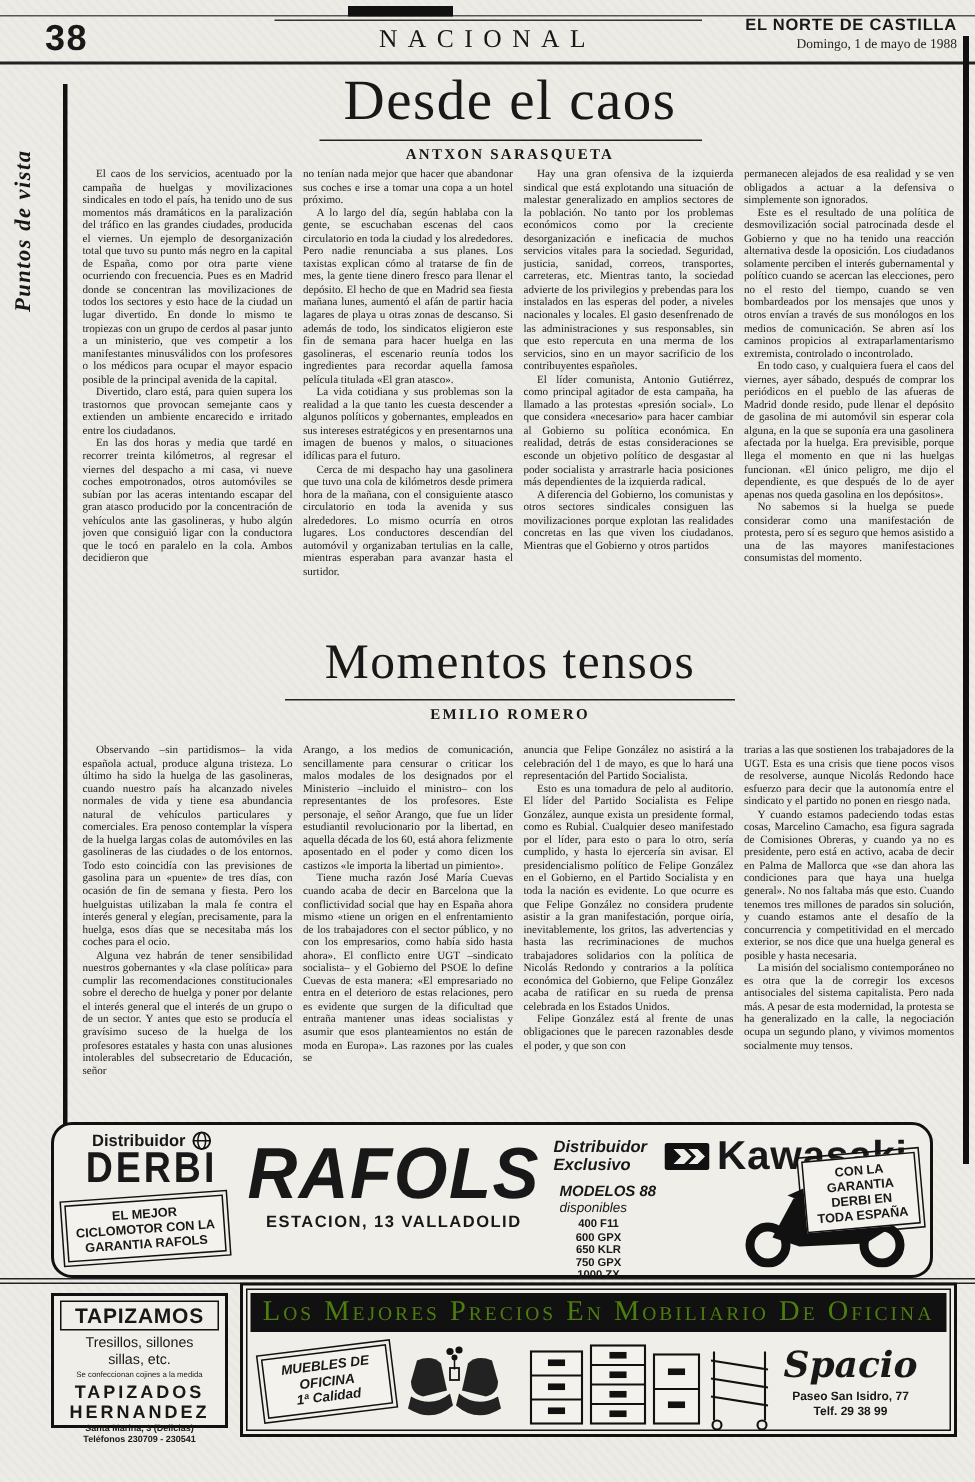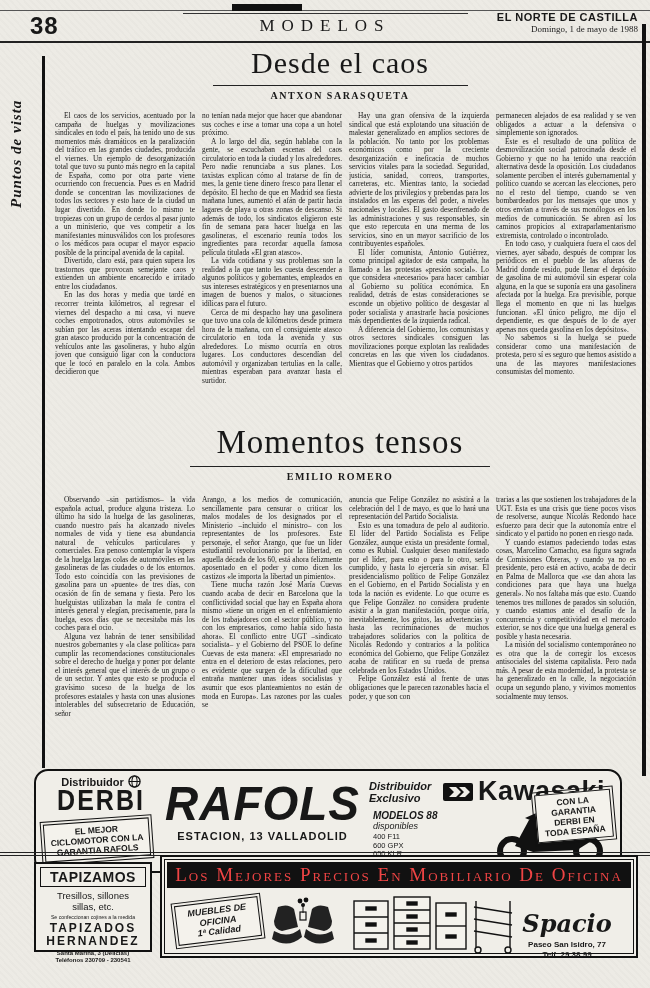--- a/index.html
+++ b/index.html
@@ -22,33 +22,33 @@
   
   .vertical-label{
     position:absolute;left:8px;top:58px;height:150px;
     writing-mode:vertical-rl;transform:rotate(180deg);
     font-style:italic;font-weight:bold;font-size:15px;letter-spacing:1px;
   }
   .left-bar{position:absolute;left:42px;top:56px;width:3px;height:712px;background:#111;}
   .right-bar{position:absolute;left:642px;top:24px;width:4px;height:752px;background:#111;}
   
   .article-head{position:absolute;left:55px;width:570px;text-align:center;}
-  .article-title{font-size:30px;letter-spacing:1px;font-weight:500;line-height:1;}
+  .article-title{font-size:38px;letter-spacing:1px;font-weight:500;line-height:1;}
   .article-title.t2{font-size:33px;}
   .title-rule{width:255px;border-top:1.5px solid #222;margin:7px auto 4px auto;}
   .article-byline{font-size:10px;font-weight:bold;letter-spacing:1.5px;}
   .cols{position:absolute;left:55px;display:flex;gap:7px;}
   .col{width:140px;overflow:hidden;font-size:7.4px;line-height:8.55px;text-align:justify;}
   .col p{margin:0;text-indent:9px;}
   .col.cont p:first-child{text-indent:0;}
   .a1 .col{height:308px;}
   .a2 .col{height:244px;}
   
   .ad-moto{
-    position:absolute;left:34px;top:769px;width:588px;height:104px;
+    position:absolute;left:34px;top:748px;width:588px;height:104px;
     border:2.5px solid #111;border-radius:14px;background:#f0eee8;
     display:flex;align-items:stretch;padding:3px 6px;box-sizing:border-box;
   }
   .derbi-block{width:118px;position:relative;}
   .derbi-dist{font-family:"Liberation Sans",sans-serif;font-weight:bold;font-size:11px;display:flex;align-items:center;gap:4px;justify-content:center;margin-top:1px;}
   .derbi-name{font-family:"Liberation Sans",sans-serif;font-weight:bold;font-size:25px;letter-spacing:2px;text-align:center;line-height:1;transform:scaleY(1.15);}
   .tilt-box{
     border:1.5px solid #111;outline:1px solid #111;outline-offset:2px;
     background:#f4f2ec;font-family:"Liberation Sans",sans-serif;font-weight:bold;
     text-align:center;padding:3px 4px;
@@ -57,21 +57,21 @@
   .rafols-block{width:205px;text-align:center;position:relative;}
   .rafols-name{font-family:"Liberation Sans",sans-serif;font-weight:bold;font-style:italic;font-size:46px;line-height:1;letter-spacing:1px;transform:scaleY(1.05);margin-top:6px;}
   .rafols-addr{font-family:"Liberation Sans",sans-serif;font-weight:bold;font-size:11px;letter-spacing:1px;margin-top:4px;text-align:center;}
   .kawa-block{flex:1;position:relative;}
   .kawa-dist{position:absolute;left:4px;top:6px;font-family:"Liberation Sans",sans-serif;font-weight:bold;font-style:italic;font-size:11px;line-height:12px;}
   .kawa-logo-row{position:absolute;left:78px;top:2px;display:flex;align-items:center;gap:5px;}
   .kawa-name{font-family:"Liberation Sans",sans-serif;font-weight:bold;font-size:27px;letter-spacing:0.5px;}
   .kawa-models{position:absolute;left:8px;top:36px;font-family:"Liberation Sans",sans-serif;}
   .kawa-models .mt{font-style:italic;font-weight:bold;font-size:10px;}
   .kawa-models .ms{font-style:italic;font-size:9px;margin-bottom:2px;}
-  .kawa-models .model-list div{font-weight:normal;font-size:7.5px;line-height:8.5px;text-align:left;width:52px;}
+  .kawa-models .model-list div{font-weight:bold;font-size:7.5px;line-height:8.5px;text-align:center;width:52px;}
   .kawa-claim{position:absolute;right:2px;top:18px;width:66px;font-size:8.5px;line-height:10px;transform:rotate(-5deg);}
   .moto-svg{position:absolute;left:120px;top:30px;}
   
   .ads-divider{position:absolute;left:0;top:852px;width:650px;border-top:1px solid #222;border-bottom:1px solid #222;height:2px;}
   
   .ad-tapiz{
     position:absolute;left:34px;top:862px;width:118px;height:90px;
     border:2px solid #111;background:#f0eee8;text-align:center;
     font-family:"Liberation Sans",sans-serif;padding:3px 4px;box-sizing:border-box;
   }
@@ -80,40 +80,40 @@
   .tapiz-l3{font-size:9.5px;}
   .tapiz-small{font-size:5.2px;margin:2px 0;}
   .tapiz-name{font-weight:bold;font-size:12px;letter-spacing:2px;line-height:13px;}
   .tapiz-addr{font-weight:bold;font-size:6px;line-height:7px;margin-top:2px;}
   
   .ad-ofi{
     position:absolute;left:160px;top:855px;width:478px;height:103px;
     border:2px solid #111;outline:1px solid #111;outline-offset:-5px;background:#f0eee8;box-sizing:border-box;
   }
   .ofi-banner{
-    margin:5px;height:26px;background:#111;color:#ef4444;
+    margin:5px;height:26px;background:#111;color:#4d7c0f;
     text-align:center;font-variant:small-caps;font-size:19px;letter-spacing:2px;line-height:25px;font-weight:500;
   }
   .ofi-body{position:relative;height:60px;}
   .ofi-tag{position:absolute;left:14px;top:8px;width:74px;font-size:9px;line-height:10.5px;transform:rotate(-7deg);font-style:italic;}
-  .ofi-brand{position:absolute;right:14px;top:2px;width:110px;text-align:center;margin-top:14px;}
+  .ofi-brand{position:absolute;right:14px;top:2px;width:110px;text-align:center;}
   .ofi-brand .name{font-style:italic;font-weight:bold;font-size:24px;font-family:"DejaVu Serif",serif;}
   .ofi-brand .addr{font-family:"Liberation Sans",sans-serif;font-weight:bold;font-size:8px;line-height:10px;margin-top:2px;}
   .furn-svg{position:absolute;left:96px;top:0px;}
 </style>
 </head>
 <body>
 
 <div class="page">
 
   <div class="top-hairline"></div>
   <div class="top-black-strip"></div>
   <div class="page-number">38</div>
   <div class="section-rule-above"></div>
-  <div class="section-title">MODELOS</div>
+  <div class="section-title">NACIONAL</div>
   <div class="masthead">
     <div class="paper">EL NORTE DE CASTILLA</div>
     <div class="date">Domingo, 1 de mayo de 1988</div>
   </div>
   <div class="header-rule"></div>
 
   <div class="vertical-label">Puntos de vista</div>
   <div class="left-bar"></div>
   <div class="right-bar"></div>
 
@@ -157,21 +157,21 @@
         <p>Observando –sin partidismos– la vida española actual, produce alguna tristeza. Lo último ha sido la huelga de las gasolineras, cuando nuestro país ha alcanzado niveles normales de vida y tiene esa abundancia natural de vehículos particulares y comerciales. Era penoso contemplar la víspera de la huelga largas colas de automóviles en las gasolineras de las ciudades o de los entornos. Todo esto coincidía con las previsiones de gasolina para un «puente» de tres días, con ocasión de fin de semana y fiesta. Pero los huelguistas utilizaban la mala fe contra el interés general y elegían, precisamente, para la huelga, esos días que se necesitaba más los coches para el ocio.</p>
         <p>Alguna vez habrán de tener sensibilidad nuestros gobernantes y «la clase política» para cumplir las recomendaciones constitucionales sobre el derecho de huelga y poner por delante el interés general que el interés de un grupo o de un sector. Y antes que esto se producía el gravísimo suceso de la huelga de los profesores estatales y hasta con unas alusiones intolerables del subsecretario de Educación, señor</p>
       </div>
     <div class="col cont">
         <p>Arango, a los medios de comunicación, sencillamente para censurar o criticar los malos modales de los designados por el Ministerio –incluido el ministro– con los representantes de los profesores. Este personaje, el señor Arango, que fue un líder estudiantil revolucionario por la libertad, en aquella década de los 60, está ahora felizmente aposentado en el poder y como dicen los castizos «le importa la libertad un pimiento».</p>
         <p>Tiene mucha razón José María Cuevas cuando acaba de decir en Barcelona que la conflictividad social que hay en España ahora mismo «tiene un origen en el enfrentamiento de los trabajadores con el sector público, y no con los empresarios, como había sido hasta ahora». El conflicto entre UGT –sindicato socialista– y el Gobierno del PSOE lo define Cuevas de esta manera: «El empresariado no entra en el deterioro de estas relaciones, pero es evidente que surgen de la dificultad que entraña mantener unas ideas socialistas y asumir que esos planteamientos no están de moda en Europa». Las razones por las cuales se</p>
       </div>
     <div class="col cont">
         <p>anuncia que Felipe González no asistirá a la celebración del 1 de mayo, es que lo hará una representación del Partido Socialista.</p>
         <p>Esto es una tomadura de pelo al auditorio. El líder del Partido Socialista es Felipe González, aunque exista un presidente formal, como es Rubial. Cualquier deseo manifestado por el líder, para esto o para lo otro, sería cumplido, y hasta lo ejercería sin avisar. El presidencialismo político de Felipe González en el Gobierno, en el Partido Socialista y en toda la nación es evidente. Lo que ocurre es que Felipe González no considera prudente asistir a la gran manifestación, porque oiría, inevitablemente, los gritos, las advertencias y hasta las recriminaciones de muchos trabajadores solidarios con la política de Nicolás Redondo y contrarios a la política económica del Gobierno, que Felipe González acaba de ratificar en su rueda de prensa celebrada en los Estados Unidos.</p>
-        <p>Felipe González está al frente de unas obligaciones que le parecen razonables hacia el poder, y que son con</p>
+        <p>Felipe González está al frente de unas obligaciones que le parecen razonables desde el poder, y que son con</p>
       </div>
     <div class="col cont">
         <p>trarias a las que sostienen los trabajadores de la UGT. Esta es una crisis que tiene pocos visos de resolverse, aunque Nicolás Redondo hace esfuerzo para decir que la autonomía entre el sindicato y el partido no ponen en riesgo nada.</p>
         <p>Y cuando estamos padeciendo todas estas cosas, Marcelino Camacho, esa figura sagrada de Comisiones Obreras, y cuando ya no es presidente, pero está en activo, acaba de decir en Palma de Mallorca que «se dan ahora las condiciones para que haya una huelga general». No nos faltaba más que esto. Cuando tenemos tres millones de parados sin solución, y cuando estamos ante el desafío de la concurrencia y competitividad en el mercado exterior, se nos dice que una huelga general es posible y hasta necesaria.</p>
         <p>La misión del socialismo contemporáneo no es otra que la de corregir los excesos antisociales del sistema capitalista. Pero nada más. A pesar de esta modernidad, la protesta se ha generalizado en la calle, la negociación ocupa un segundo plano, y vivimos momentos socialmente muy tensos.</p>
       </div>
   </div>
 
   <div class="ad-moto">
     <div class="derbi-block">

